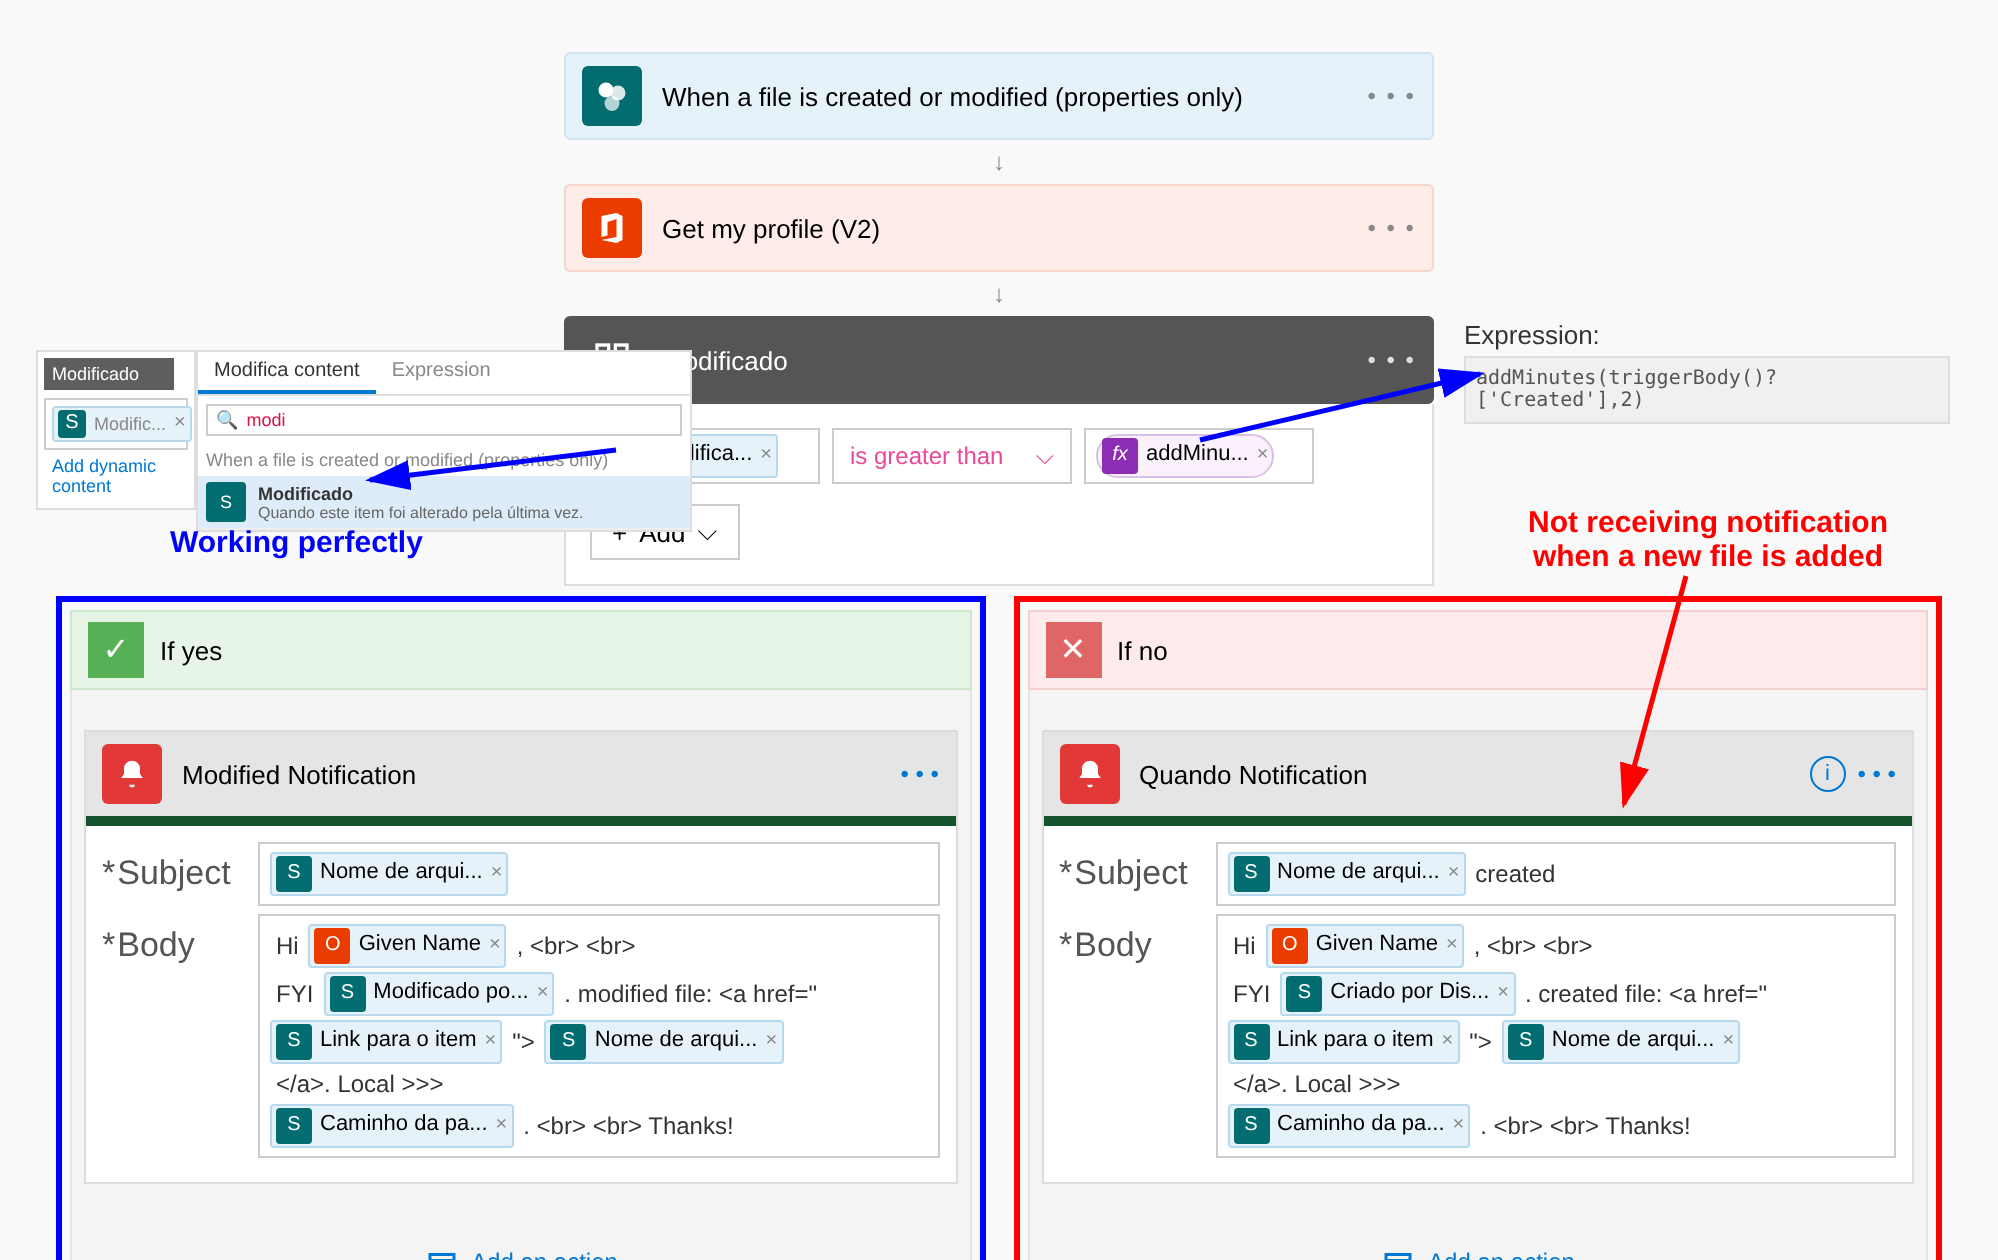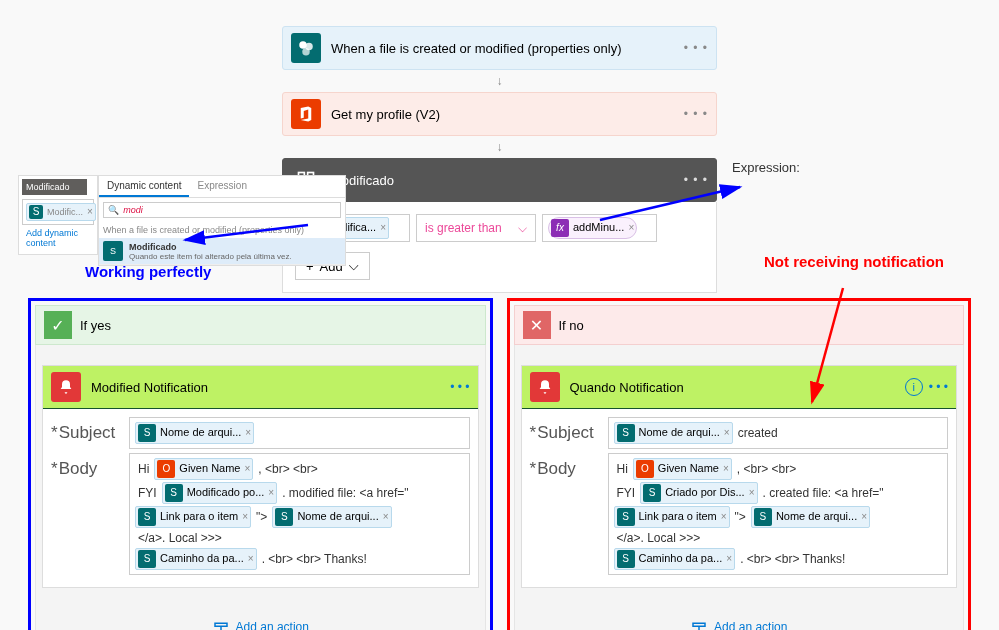--- a/index.html
+++ b/index.html
@@ -49,21 +49,21 @@
   .branch-header { display: flex; align-items: center; padding: 5px 8px; font-size: 13px; }
   .branch-header .hicon { width: 28px; height: 28px; display: flex; align-items: center; justify-content: center; margin-right: 8px; font-size: 16px; }
   .yes-header { background: #e6f5e6; border: 1px solid #cde8cd; }
   .yes-header .hicon { background: #56b056; color: #fff; }
   .no-header { background: #fdeaea; border: 1px solid #f4cfcf; }
   .no-header .hicon { background: #e06666; color: #fff; }
   
   .branch-body { background: #f4f4f4; border: 1px solid #e5e5e5; border-top: none; padding: 20px 6px 10px 6px; }
   
   .notif-card { background: #fff; border: 1px solid #ddd; }
-  .notif-head { background: #bef264; display: flex; align-items: center; padding: 6px 8px; border-bottom: 1px solid #14532d; justify-content: center; }
+  .notif-head { background: #e5e5e5; display: flex; align-items: center; padding: 6px 8px; border-bottom: 5px solid #14532d; justify-content: center; }
   .bell-icon { width: 30px; height: 30px; background: #e23838; color: #fff; border-radius: 3px; display: flex; align-items: center; justify-content: center; margin-right: 10px; }
   .notif-head .title { flex: 1; font-size: 13px; }
   .info-i { width: 18px; height: 18px; border: 1.5px solid #0078d4; color: #0078d4; border-radius: 50%; display: flex; align-items: center; justify-content: center; font-size: 11px; margin-right: 6px; }
   
   .notif-body { padding: 8px; }
   .field-row { display: flex; align-items: flex-start; margin-bottom: 4px; }
   .field-label { width: 78px; font-size: 17px; color: #555; padding-top: 6px; }
   .field-label .star { color: #555; margin-right: 1px; }
   .field-value { flex: 1; border: 1px solid #ccc; padding: 3px 4px; display: flex; flex-wrap: wrap; align-items: center; line-height: 1.5; }
   .field-value .txt { font-size: 12px; color: #333; margin: 0 4px; }
@@ -165,46 +165,48 @@
       <div class="pop-bar">Modificado</div>
       <div style="border:1px solid #ccc; padding:2px; margin-top:4px;"><span class="pill pill-sp" style="font-size:9px;">
             <span class="picon" style="width:14px;height:14px;">S</span>
             <span>Modific...</span>
             <span class="px">×</span>
           </span></div>
       <div class="link-txt">Add dynamic content</div>
     </div>
     <div class="pop-area">
       <div class="tab-row">
-        <div class="tab active">Dynamic content</div>
+        <div class="tab active">Modifica content</div>
         <div class="tab">Expression</div>
       </div>
       <div class="search-row">
           <span style="margin-right:4px;">🔍</span>
-          <span style="font-style:italic; color:#d14;">modi</span>
+          <span style="color:#d14;">modi</span>
         </div>
       <div style="padding:3px 4px; font-size:9px; color:#888;">When a file is created or modified (properties only)</div>
       <div class="mini-row sel">
         <div class="mini-icon">S</div>
         <div>
             <div style="font-weight:600; color:#333;">Modificado</div>
             <div style="font-size:8px;">Quando este item foi alterado pela última vez.</div>
           </div>
       </div>
     </div>
   </div>
 </div>
 
 <div class="expr-box">
   <div class="expr-label">Expression:</div>
+  <div class="expr-val">addMinutes(triggerBody()?['Created'],2)</div>
 </div>
 
 <div class="annotation" style="top:263px; left:85px; color:#0000ff;">Working perfectly</div>
 <div class="annotation" style="top:253px; right:55px; color:#ff0000;">
   <div>Not receiving notification</div>
+    <div>when a new file is added</div>
 </div>
 
 <div class="branches">
   <div class="branch branch-yes">
     <div class="branch-border">
       <div class="branch-header yes-header">
         <div class="hicon">✓</div>
         <div>If yes</div>
       </div>
       <div class="branch-body">

